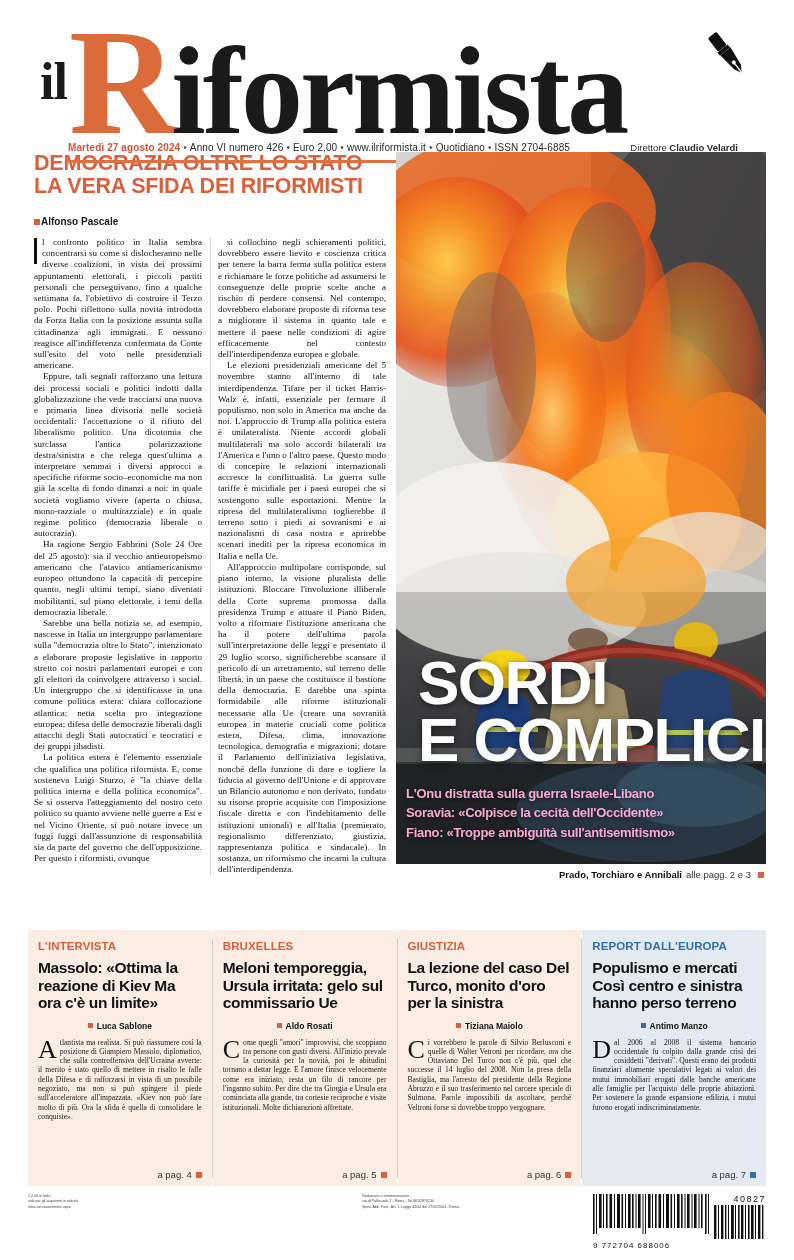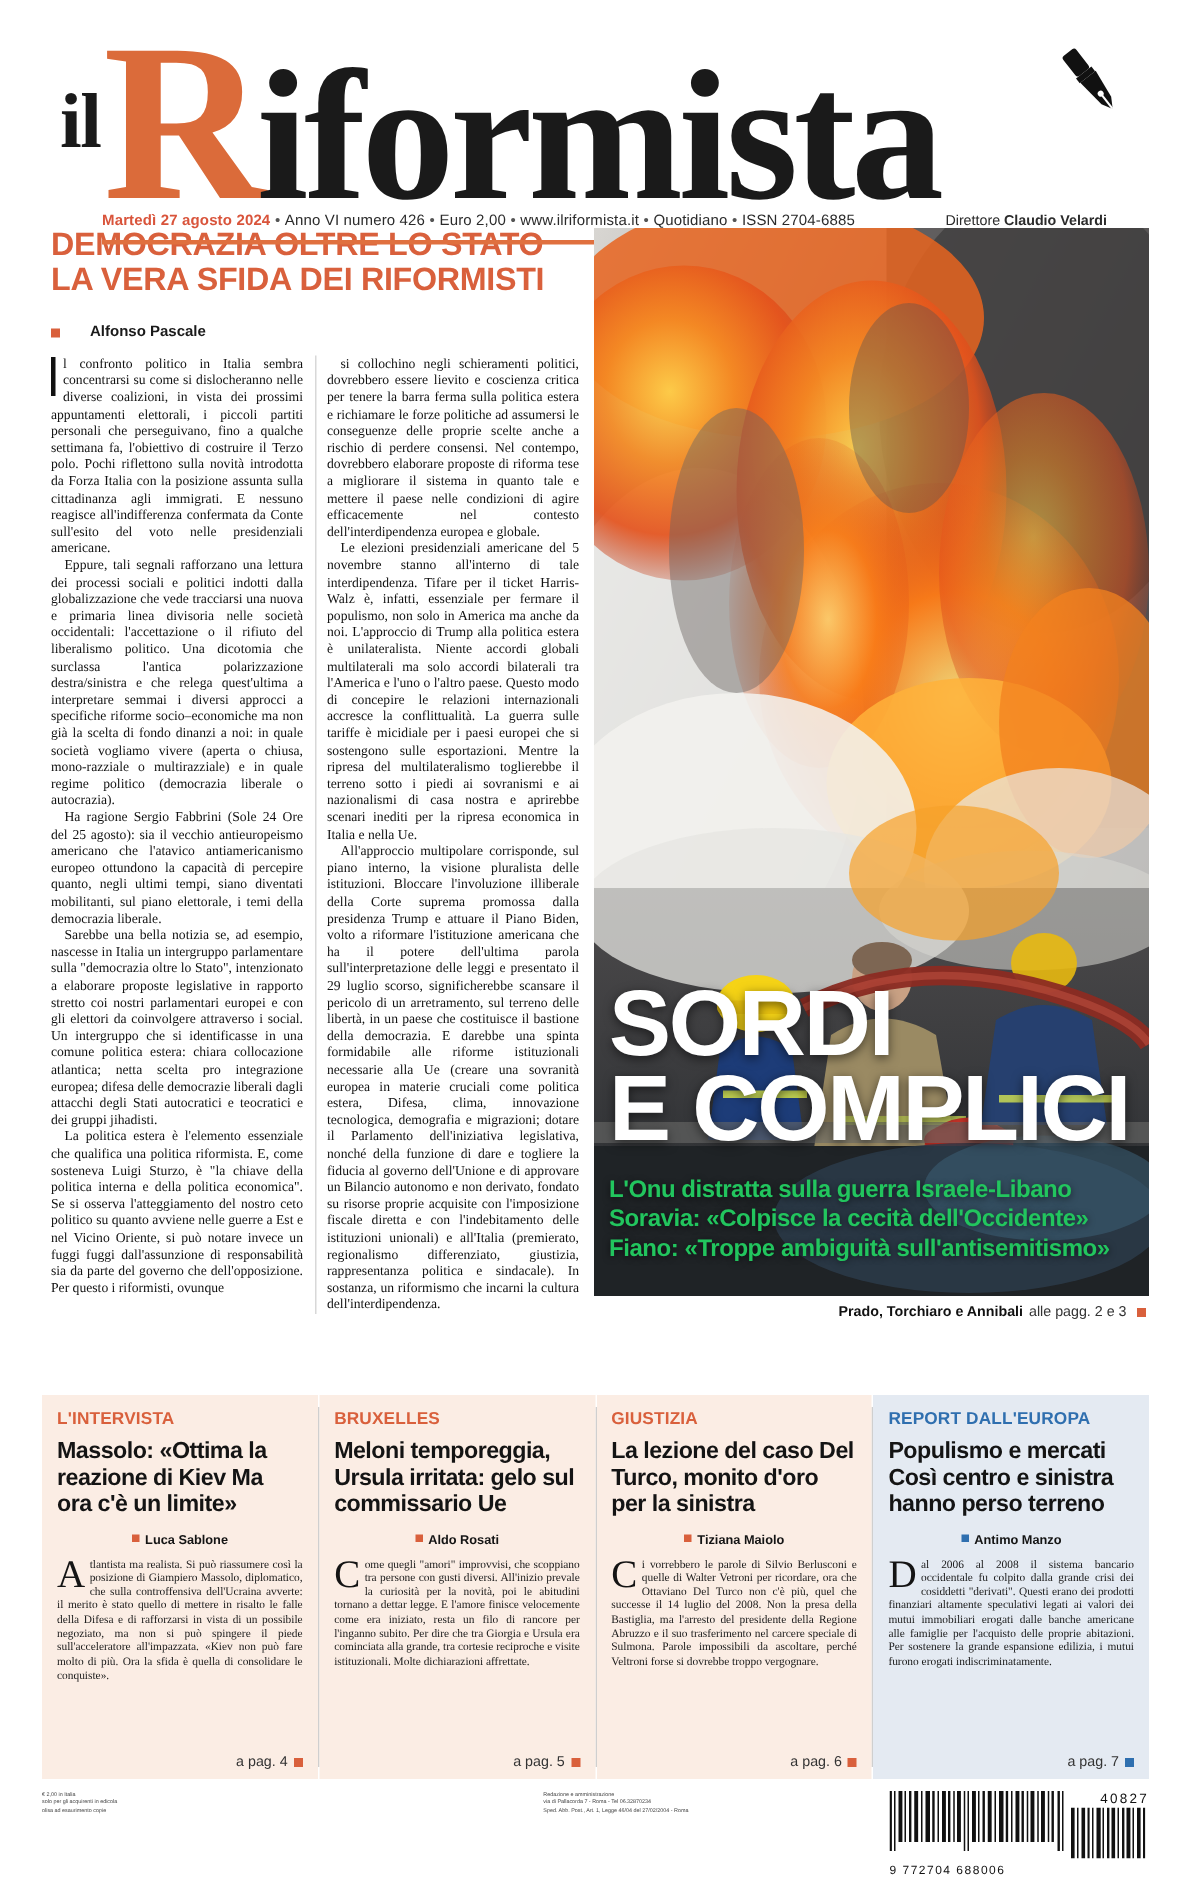--- a/index.html
+++ b/index.html
@@ -53,21 +53,21 @@
 
   .kicker-head {
     color:#D9603C;
     font-weight:700;
     font-size: 21.5px;
     line-height: 23px;
     letter-spacing:-0.2px;
     margin-bottom: 18px;
     text-transform:uppercase;
   }
-  .byline { font-size:10px; font-weight:700; color:#1a1a1a; margin-bottom:10px; display:flex; align-items:center; gap:20px;}
+  .byline { font-size:10px; font-weight:700; color:#1a1a1a; margin-bottom:10px; display:flex; align-items:center; gap:1px;}
   .byline .sq { width:6px; height:6px; background:#D9603C; display:inline-block; }
 
   .body-2col { column-count: 2; column-gap: 16px; column-rule: 1px solid #d8d8d8; }
   .body-2col p {
     font-family: "Liberation Serif", serif;
     font-size: 9.1px;
     line-height: 11.2px;
     text-align: justify;
     text-indent: 9px;
     color:#111;
@@ -77,28 +77,28 @@
   .body-2col p.first { text-indent:0; }
   .dropcap-rule {
     float:left; width:3px; height:26px; background:#111; margin:1px 5px 0 0;
   }
 
   
   .photo {
     position:relative; width:370px; height:712px; overflow:hidden; background:#2a2a2a;
   }
   .photo svg { display:block; width:370px; height:712px; }
-  .headline-box { position:absolute; left:10px; bottom: 96px; right: 0; }
+  .headline-box { position:absolute; left:22px; bottom: 96px; right: 0; }
   .photo-head {
     color:#fff; font-weight:700; font-size:62px; line-height:57px;
     letter-spacing:-1.5px; text-shadow: 0 2px 7px rgba(0,0,0,.55);
   }
   .photo-subs { position:absolute; left:10px; bottom: 22px; right:8px; }
   .photo-sub {
-    color:#22c55e; font-weight:700; font-size:16px; line-height:19.5px;
+    color:#f9a8d4; font-weight:700; font-size:13px; line-height:19.5px;
     letter-spacing:-0.3px; text-shadow: 0 1px 5px rgba(0,0,0,.6);
   }
   .credit-row {
     display:flex; justify-content:flex-end; align-items:center; gap:4px;
     padding: 5px 2px 0 0; font-size:9.5px;
   }
   .credit-row b { font-weight:700; color:#111; }
   .credit-row span.pg { color:#333; }
   .credit-row .sq { width:6px; height:6px; background:#D9603C; display:inline-block; margin-left:3px;}
 

